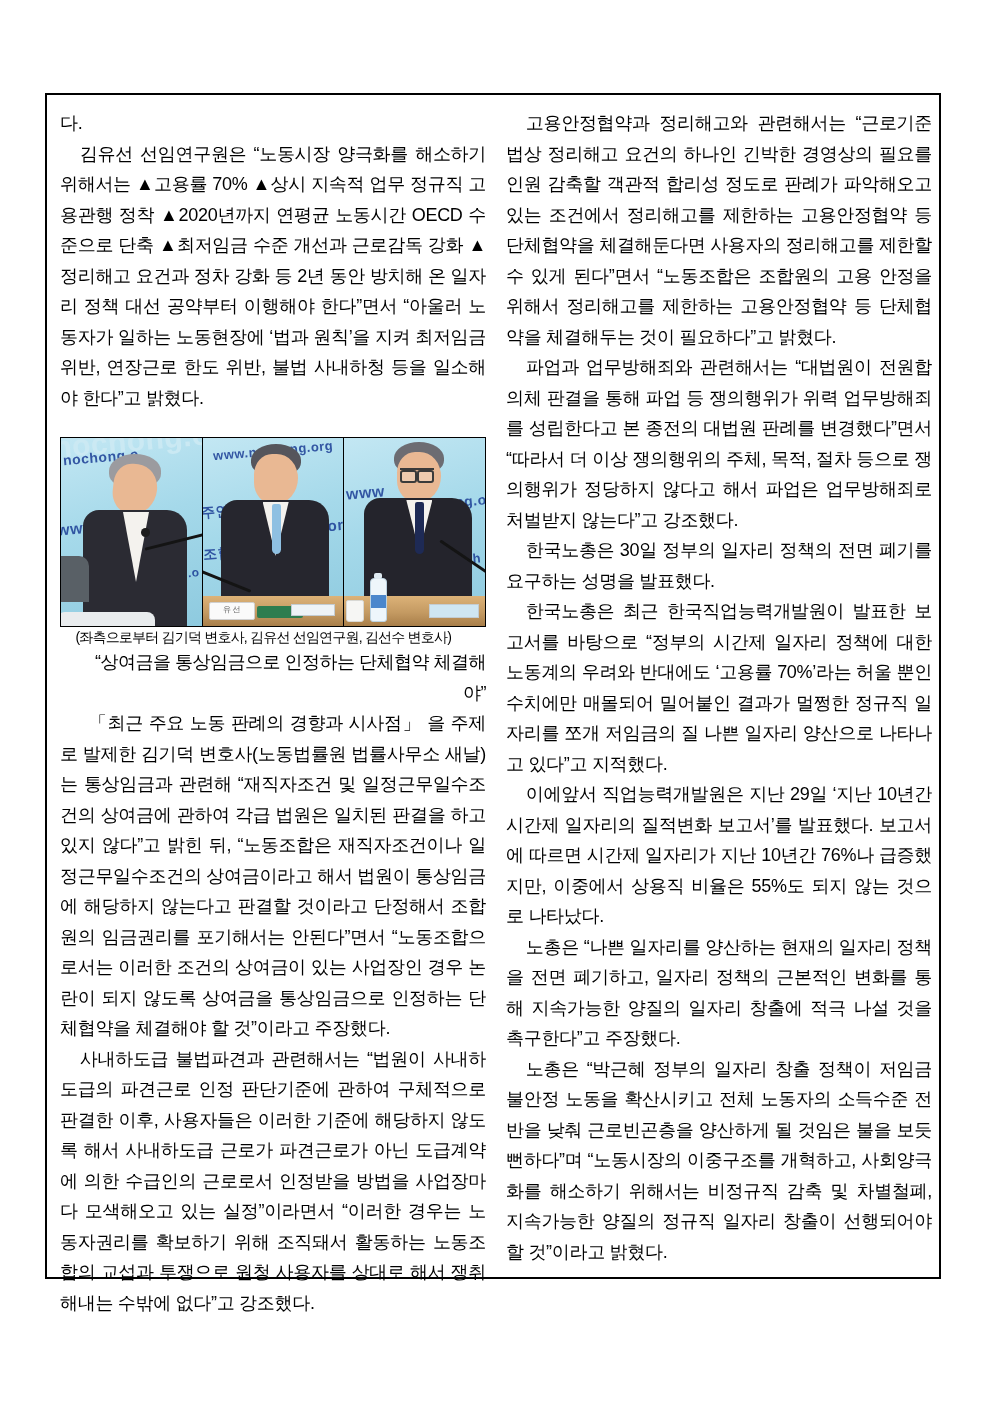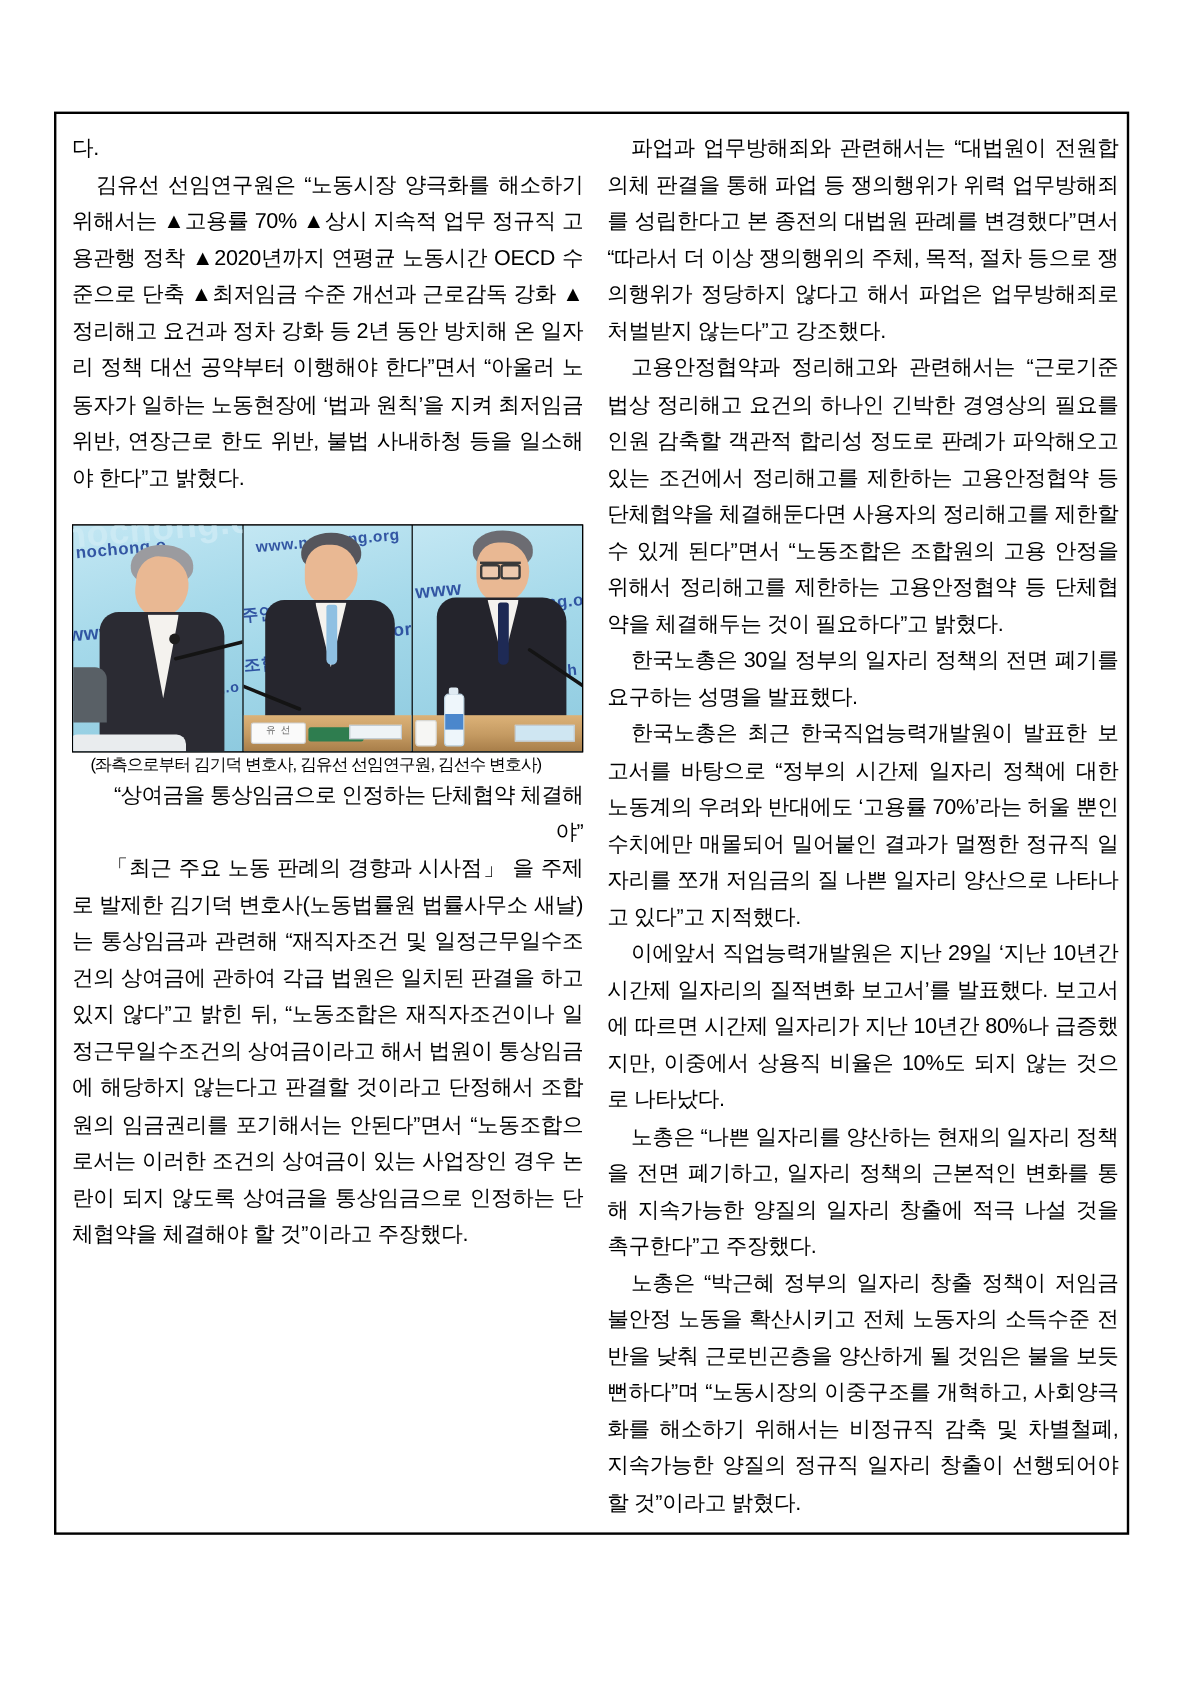--- a/index.html
+++ b/index.html
@@ -118,21 +118,21 @@
         <span class="wm" style="left:-2px;top:56px;font-size:14px;">주연맹 www</span>
         <span class="wm" style="right:0px;top:74px;font-size:15px;">ong.or</span>
         <span class="wm" style="left:0px;bottom:58px;font-size:14px;">조합</span>
         <div class="hair" style="left:48px;top:6px;width:50px;height:32px;background:#55555c;"></div>
         <div class="face" style="left:51px;top:16px;width:44px;height:50px;"></div>
         <div class="torso" style="left:18px;top:62px;width:108px;height:100px;background:#26262e;"></div>
         <div class="shirt" style="left:60px;top:64px;width:26px;height:54px;clip-path:polygon(0 0,100% 0,50% 100%);"></div>
         <div class="tie" style="left:69px;top:66px;width:9px;height:50px;background:#8fc0e2;"></div>
         <div class="mic-boom" style="left:-8px;bottom:44px;width:58px;transform:rotate(22deg);"></div>
         <div class="desk"></div>
-        <div class="nameplate" style="left:6px;bottom:6px;width:44px;height:16px;font-family:Liberation Mono, monospace;">유 선</div>
+        <div class="nameplate" style="left:6px;bottom:6px;width:44px;height:16px;">유 선</div>
         <div class="folder" style="left:54px;bottom:8px;width:46px;height:12px;"></div>
         <div class="paper" style="right:8px;bottom:10px;width:42px;height:10px;"></div>
       </div>
 
       <div class="panel">
         <span class="wm" style="left:2px;top:40px;font-size:16px;">www</span>
         <span class="wm" style="right:-2px;top:48px;font-size:14px;">ong.o</span>
         <span class="wm" style="right:4px;bottom:52px;font-size:13px;">ch</span>
         <div class="hair" style="left:50px;top:4px;width:50px;height:32px;background:#6c6c72;"></div>
         <div class="face" style="left:53px;top:14px;width:44px;height:50px;"></div>
@@ -150,23 +150,24 @@
           </div>
         <div class="cup" style="left:2px;bottom:4px;"></div>
         <div class="paper" style="right:6px;bottom:8px;width:48px;height:12px;background:#cfe6f2;"></div>
       </div>
     </div>
     <p class="caption">(좌측으로부터 김기덕 변호사, 김유선 선임연구원, 김선수 변호사)</p>
   </div>
 
   <p class="subhead">“상여금을 통상임금으로 인정하는 단체협약 체결해야”</p>
   <p class="big-indent after-subhead">「최근 주요 노동 판례의 경향과 시사점」 을 주제로 발제한 김기덕 변호사(노동법률원 법률사무소 새날)는 통상임금과 관련해 “재직자조건 및 일정근무일수조건의 상여금에 관하여 각급 법원은 일치된 판결을 하고 있지 않다”고 밝힌 뒤, “노동조합은 재직자조건이나 일정근무일수조건의 상여금이라고 해서 법원이 통상임금에 해당하지 않는다고 판결할 것이라고 단정해서 조합원의 임금권리를 포기해서는 안된다”면서 “노동조합으로서는 이러한 조건의 상여금이 있는 사업장인 경우 논란이 되지 않도록 상여금을 통상임금으로 인정하는 단체협약을 체결해야 할 것”이라고 주장했다.</p>
+  <p>사내하도급 불법파견과 관련해서는 “법원이 사내하도급의 파견근로 인정 판단기준에 관하여 구체적으로 판결한 이후, 사용자들은 이러한 기준에 해당하지 않도록 해서 사내하도급 근로가 파견근로가 아닌 도급계약에 의한 수급인의 근로로서 인정받을 방법을 사업장마다 모색해오고 있는 실정”이라면서 “이러한 경우는 노동자권리를 확보하기 위해 조직돼서 활동하는 노동조합의 교섭과 투쟁으로 원청 사용자를 상대로 해서 쟁취해내는 수밖에 없다”고 강조했다.</p>
 </div>
 
 <div class="col col-right">
+  <p>고용안정협약과 정리해고와 관련해서는 “근로기준법상 정리해고 요건의 하나인 긴박한 경영상의 필요를 인원 감축할 객관적 합리성 정도로 판례가 파악해오고 있는 조건에서 정리해고를 제한하는 고용안정협약 등 단체협약을 체결해둔다면 사용자의 정리해고를 제한할 수 있게 된다”면서 “노동조합은 조합원의 고용 안정을 위해서 정리해고를 제한하는 고용안정협약 등 단체협약을 체결해두는 것이 필요하다”고 밝혔다.</p>
   <p>파업과 업무방해죄와 관련해서는 “대법원이 전원합의체 판결을 통해 파업 등 쟁의행위가 위력 업무방해죄를 성립한다고 본 종전의 대법원 판례를 변경했다”면서 “따라서 더 이상 쟁의행위의 주체, 목적, 절차 등으로 쟁의행위가 정당하지 않다고 해서 파업은 업무방해죄로 처벌받지 않는다”고 강조했다.</p>
-  <p>고용안정협약과 정리해고와 관련해서는 “근로기준법상 정리해고 요건의 하나인 긴박한 경영상의 필요를 인원 감축할 객관적 합리성 정도로 판례가 파악해오고 있는 조건에서 정리해고를 제한하는 고용안정협약 등 단체협약을 체결해둔다면 사용자의 정리해고를 제한할 수 있게 된다”면서 “노동조합은 조합원의 고용 안정을 위해서 정리해고를 제한하는 고용안정협약 등 단체협약을 체결해두는 것이 필요하다”고 밝혔다.</p>
   <p>한국노총은 30일 정부의 일자리 정책의 전면 폐기를 요구하는 성명을 발표했다.</p>
   <p>한국노총은 최근 한국직업능력개발원이 발표한 보고서를 바탕으로 “정부의 시간제 일자리 정책에 대한 노동계의 우려와 반대에도 ‘고용률 70%’라는 허울 뿐인 수치에만 매몰되어 밀어붙인 결과가 멀쩡한 정규직 일자리를 쪼개 저임금의 질 나쁜 일자리 양산으로 나타나고 있다”고 지적했다.</p>
-  <p>이에앞서 직업능력개발원은 지난 29일 ‘지난 10년간 시간제 일자리의 질적변화 보고서’를 발표했다. 보고서에 따르면 시간제 일자리가 지난 10년간 80%나 급증했지만, 이중에서 상용직 비율은 10%도 되지 않는 것으로 나타났다.</p>
+  <p>이에앞서 직업능력개발원은 지난 29일 ‘지난 10년간 시간제 일자리의 질적변화 보고서’를 발표했다. 보고서에 따르면 시간제 일자리가 지난 10년간 76%나 급증했지만, 이중에서 상용직 비율은 55%도 되지 않는 것으로 나타났다.</p>
   <p>노총은 “나쁜 일자리를 양산하는 현재의 일자리 정책을 전면 폐기하고, 일자리 정책의 근본적인 변화를 통해 지속가능한 양질의 일자리 창출에 적극 나설 것을 촉구한다”고 주장했다.</p>
   <p>노총은 “박근혜 정부의 일자리 창출 정책이 저임금 불안정 노동을 확산시키고 전체 노동자의 소득수준 전반을 낮춰 근로빈곤층을 양산하게 될 것임은 불을 보듯 뻔하다”며 “노동시장의 이중구조를 개혁하고, 사회양극화를 해소하기 위해서는 비정규직 감축 및 차별철폐, 지속가능한 양질의 정규직 일자리 창출이 선행되어야 할 것”이라고 밝혔다.</p>
 </div>
 
 </body></html>

